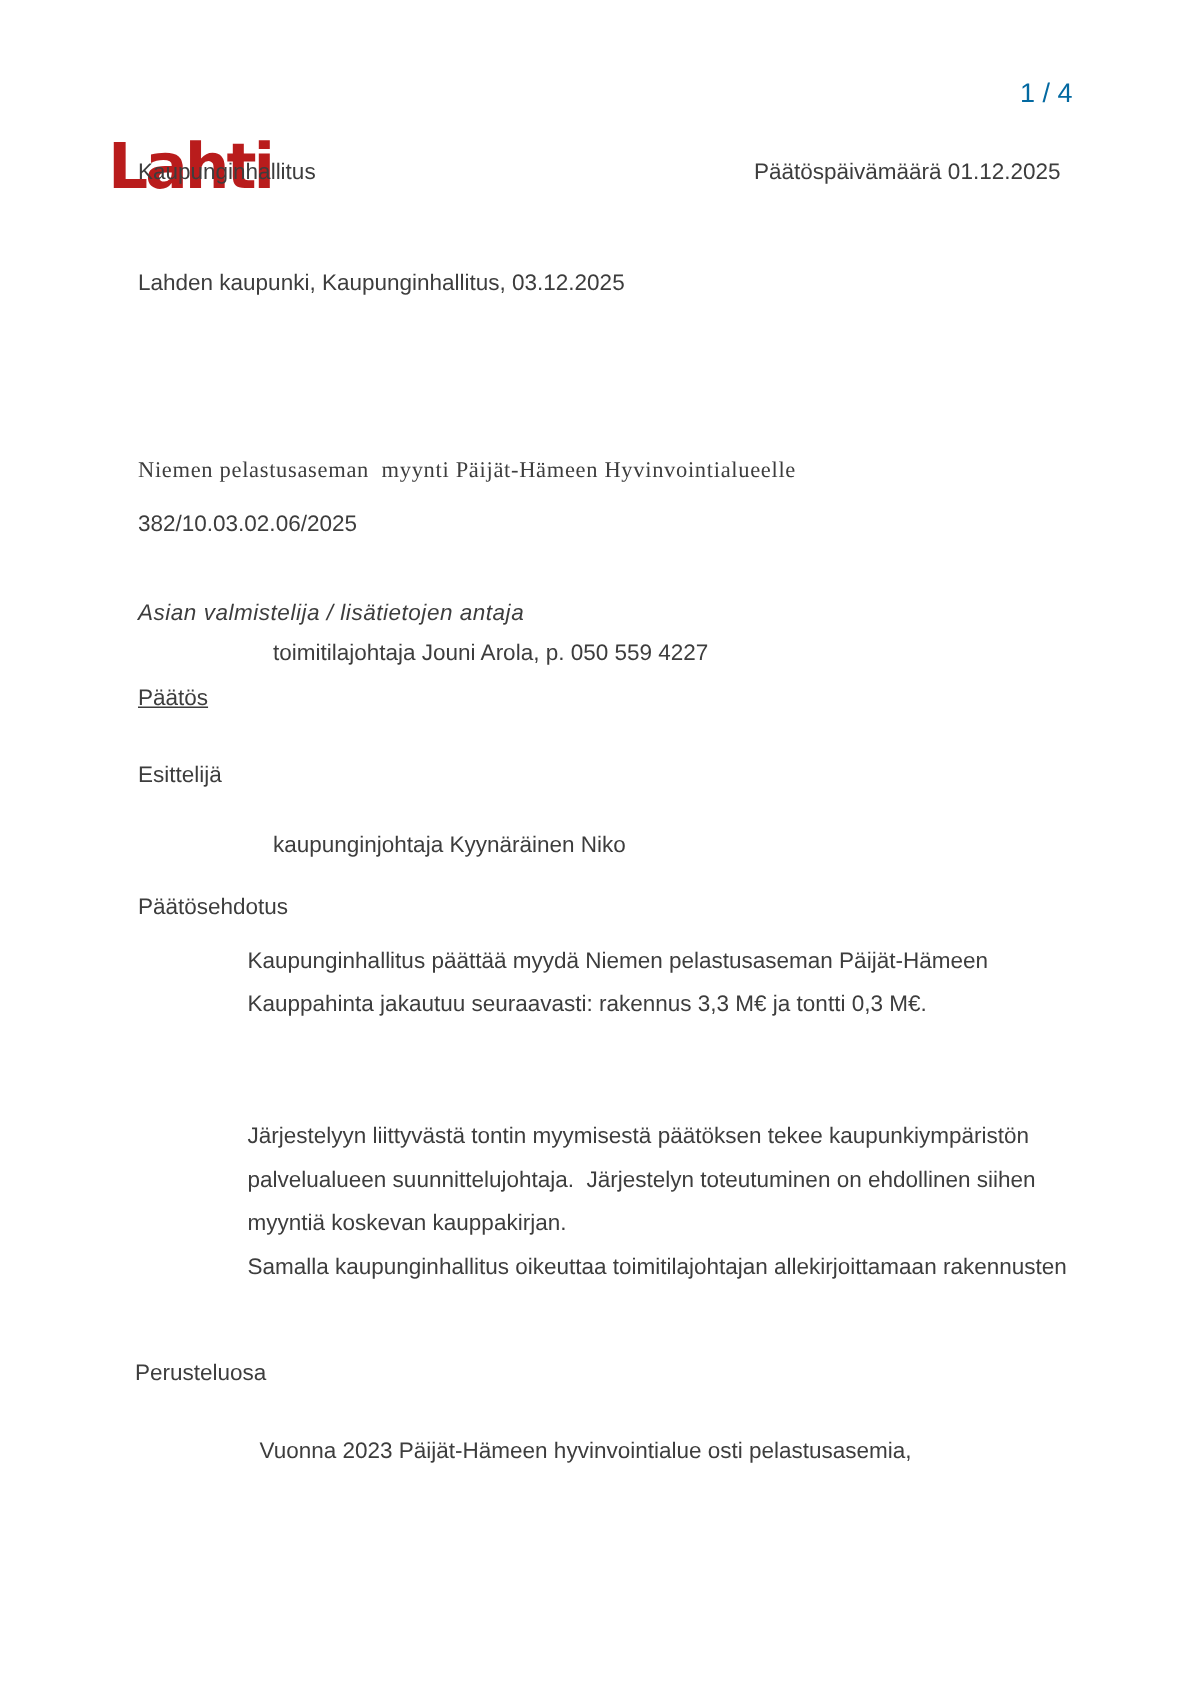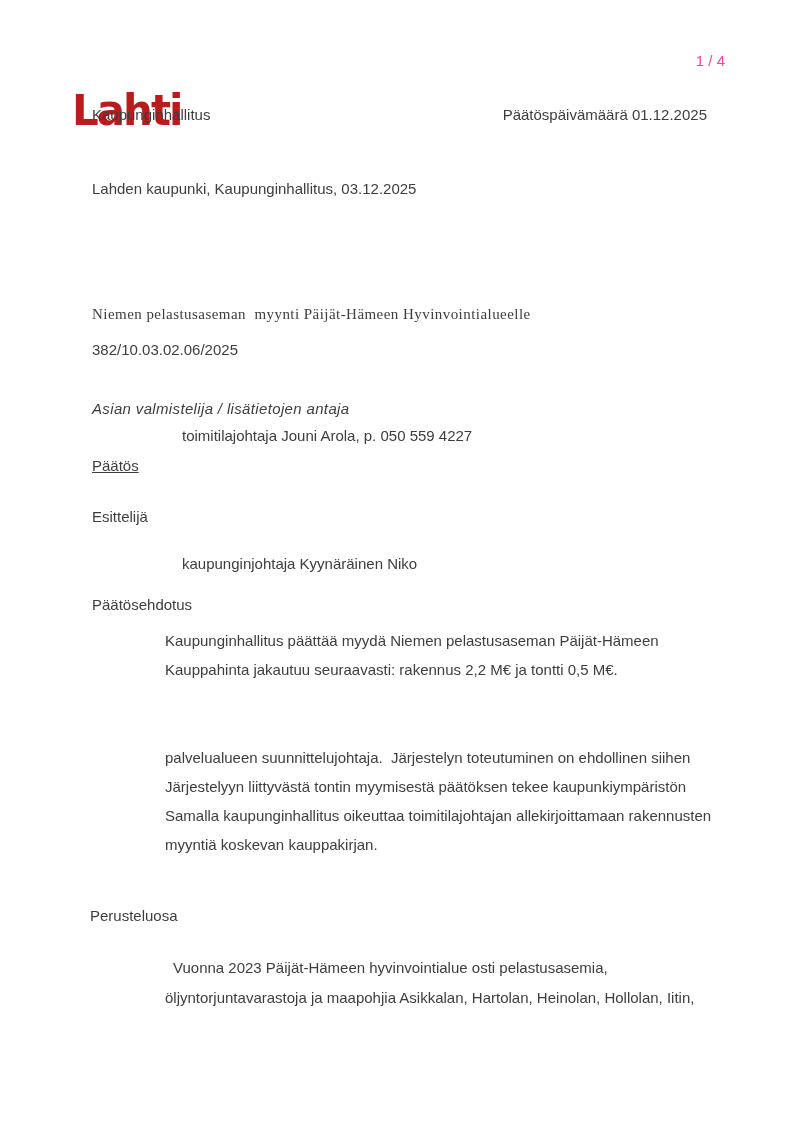--- a/index.html
+++ b/index.html
@@ -24,23 +24,23 @@
     top: 42px;
     font-family: "DejaVu Sans", sans-serif;
     font-weight: 800;
     font-size: 42px;
     letter-spacing: -2px;
     line-height: 1;
   }
   .page-number {
     position: absolute;
     top: 52px;
-    right: 68px;
-    font-size: 15px;
-    color: #ec4899;
+    right: 78px;
+    font-size: 18px;
+    color: #0369a1;
   }
   .header-org { left: 75px; top: 106px; }
   .header-date { right: 86px; top: 106px; }
   .doc-line { left: 75px; top: 180px; }
   .title { left: 75px; top: 306px; letter-spacing: 0.45px; font-family: Liberation Serif, serif; }
   .case-number { left: 75px; top: 341px; }
   .h-preparer { left: 75px; top: 400px; letter-spacing: 0.35px; font-style: italic; }
   .preparer-value { left: 165px; top: 427px; }
   .h-decision { left: 75px; top: 457px; text-decoration: underline; }
   .h-presenter { left: 75px; top: 508px; }
@@ -80,30 +80,29 @@
 
   <div class="abs h-decision">Päätös</div>
 
   <div class="abs h-presenter">Esittelijä</div>
   <div class="abs presenter-value">kaupunginjohtaja Kyynäräinen Niko</div>
 
   <div class="abs h-proposal">Päätösehdotus</div>
 
   <div class="para para-1">
     <div>Kaupunginhallitus päättää myydä Niemen pelastusaseman Päijät-Hämeen</div>
-    <div>Kauppahinta jakautuu seuraavasti: rakennus 2,2 M€ ja tontti 0,5 M€.</div>
+    <div>Kauppahinta jakautuu seuraavasti: rakennus 3,3 M€ ja tontti 0,3 M€.</div>
   </div>
 
   <div class="para para-2">
+    <div>Järjestelyyn liittyvästä tontin myymisestä päätöksen tekee kaupunkiympäristön</div>
     <div>palvelualueen suunnittelujohtaja.  Järjestelyn toteutuminen on ehdollinen siihen</div>
-    <div>Järjestelyyn liittyvästä tontin myymisestä päätöksen tekee kaupunkiympäristön</div>
+    <div>myyntiä koskevan kauppakirjan.</div>
     <div>Samalla kaupunginhallitus oikeuttaa toimitilajohtajan allekirjoittamaan rakennusten</div>
-    <div>myyntiä koskevan kauppakirjan.</div>
   </div>
 
   <div class="abs h-justification">Perusteluosa</div>
 
   <div class="para para-3">
     <div class="indent-first">Vuonna 2023 Päijät-Hämeen hyvinvointialue osti pelastusasemia,</div>
-    <div>öljyntorjuntavarastoja ja maapohjia Asikkalan, Hartolan, Heinolan, Hollolan, Iitin,</div>
   </div>
 
 </div>
 
 </body></html>

